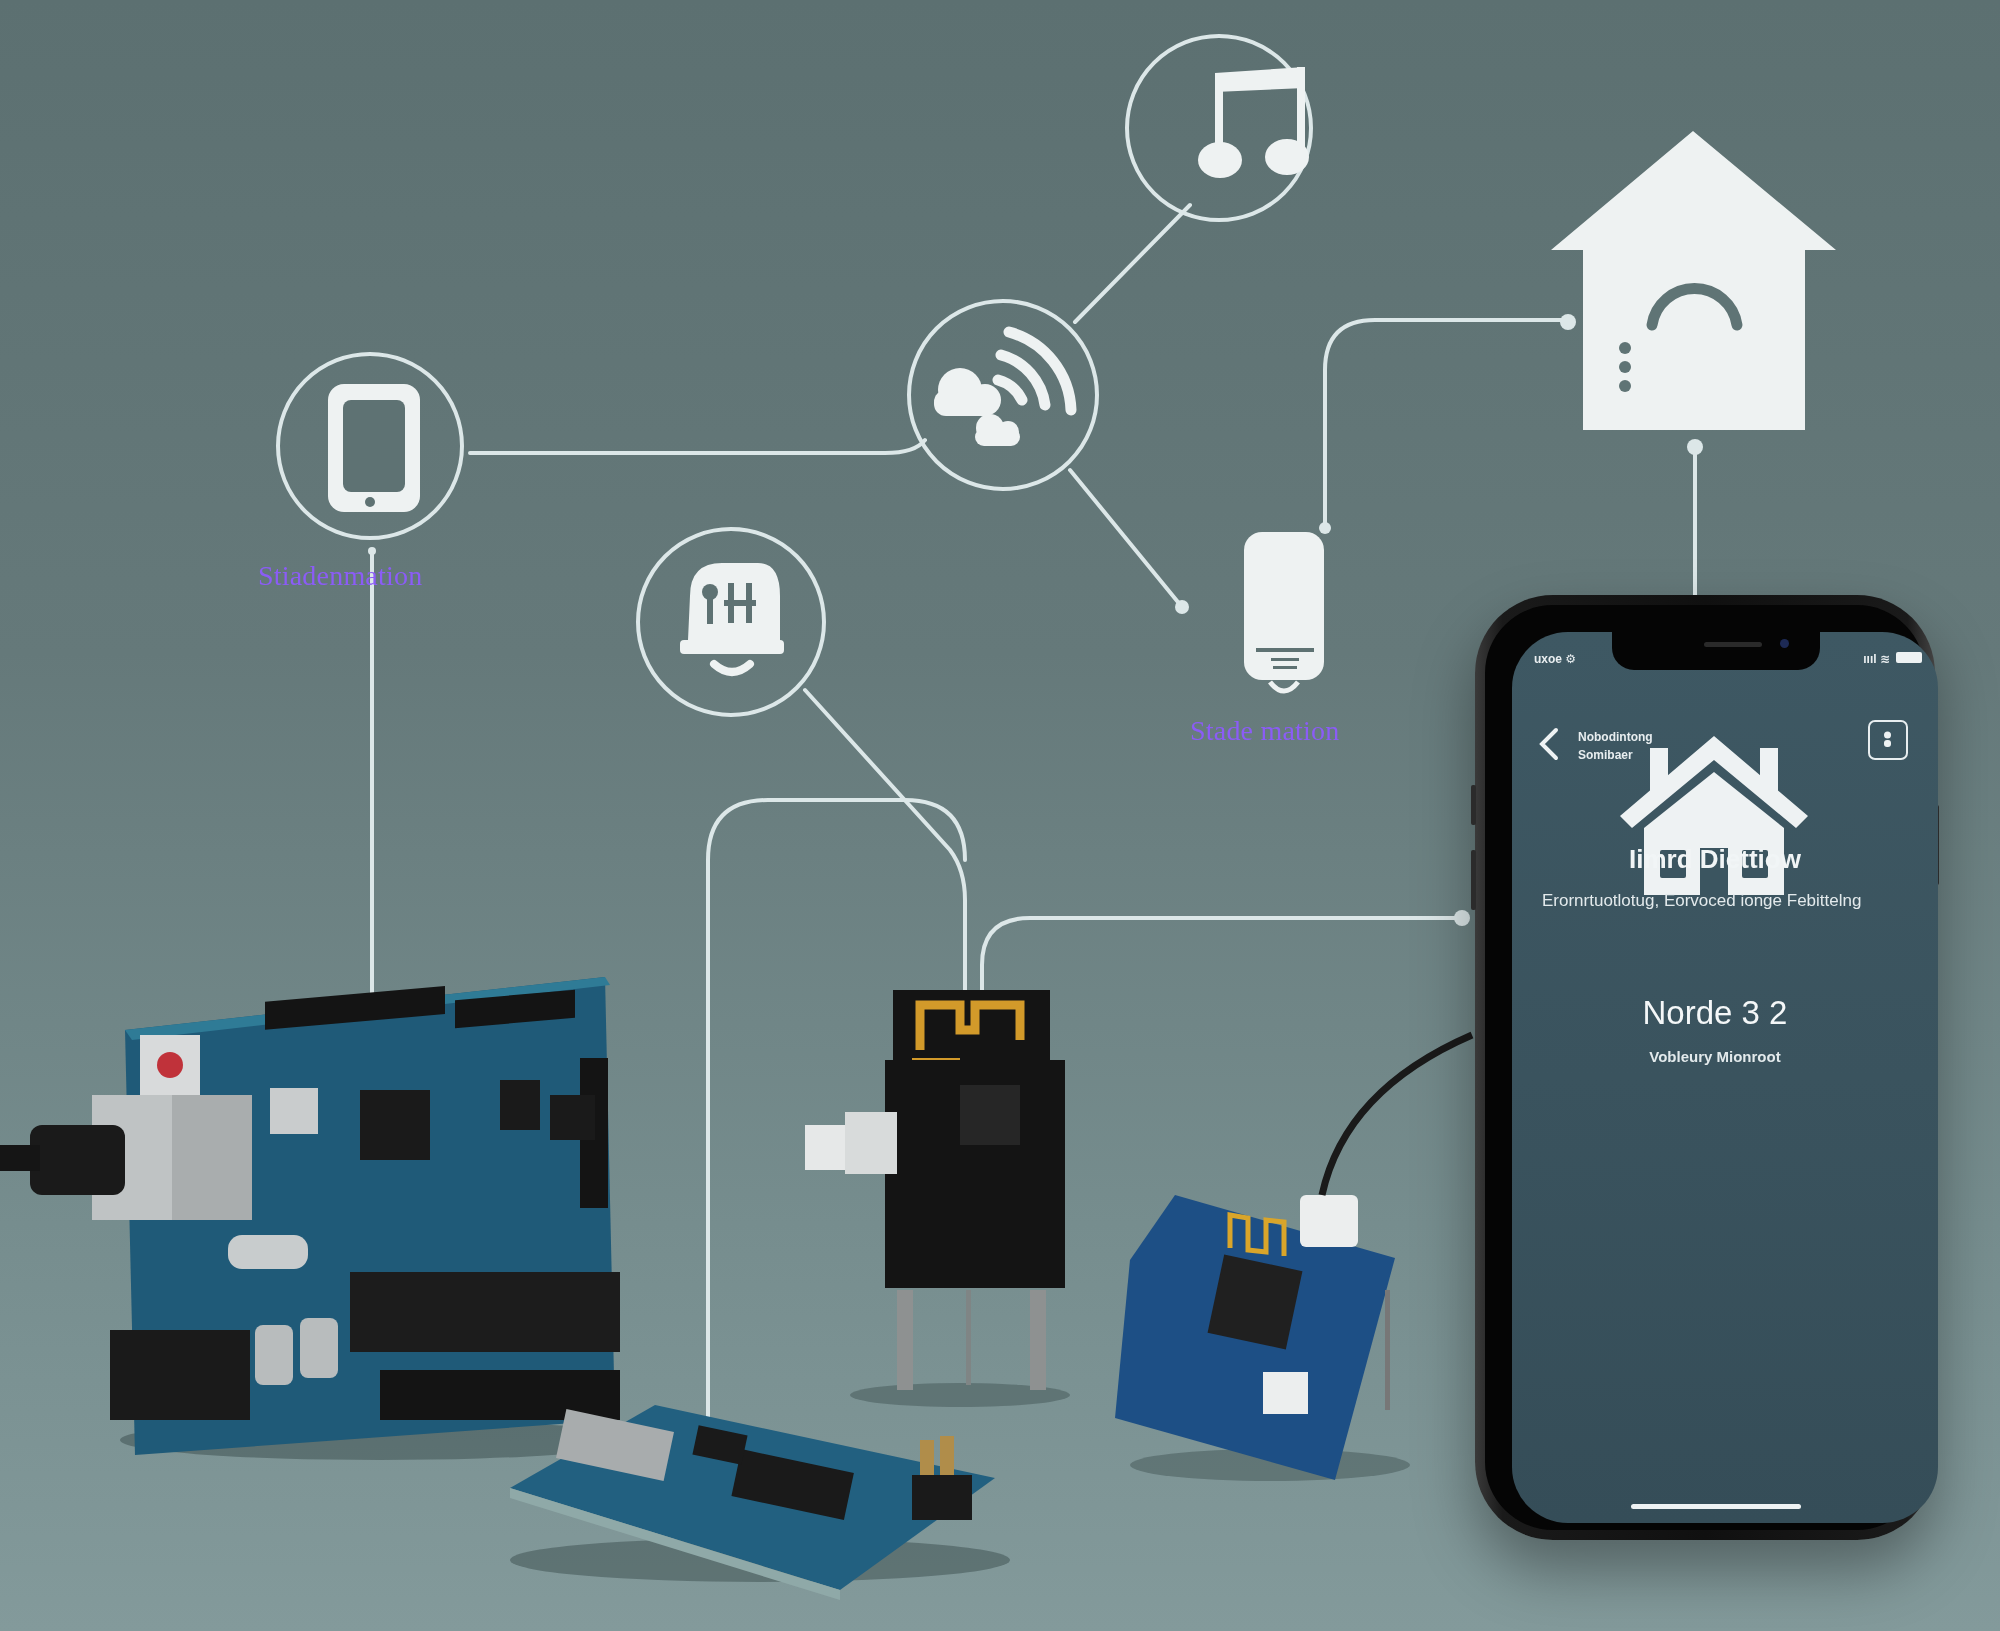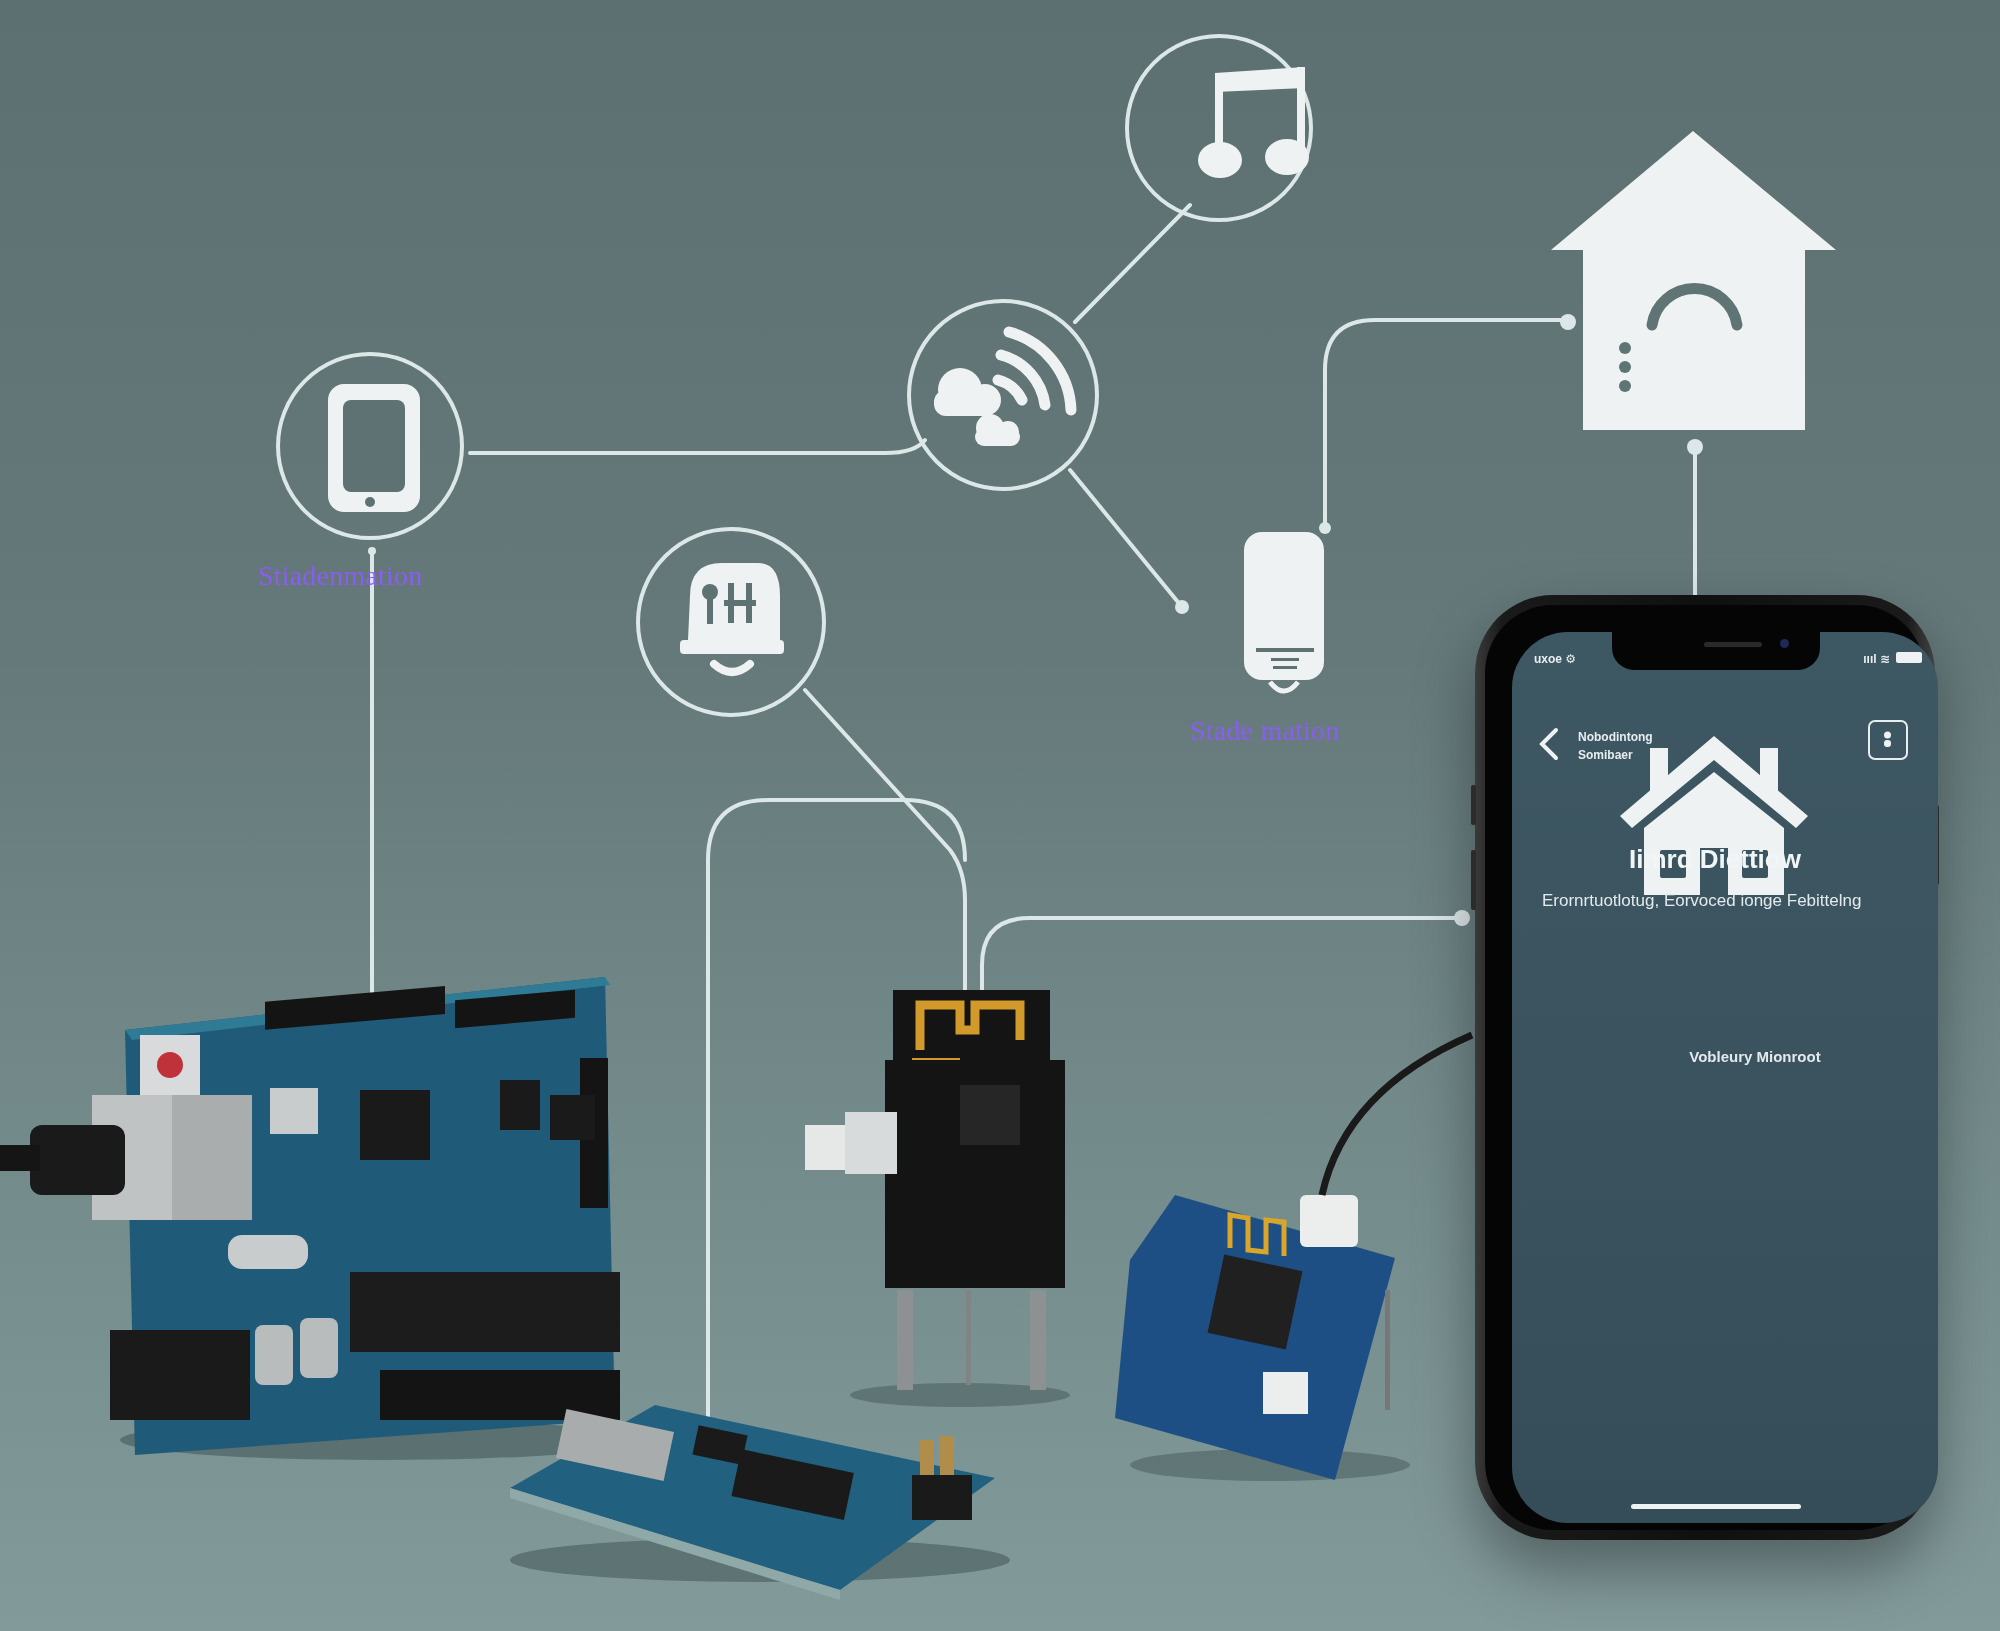--- a/index.html
+++ b/index.html
@@ -19,21 +19,21 @@
   .notch{position:absolute;left:100px;top:-2px;width:208px;height:40px;background:#050505;border-radius:0 0 22px 22px;}
   .speaker{position:absolute;left:92px;top:12px;width:58px;height:5px;border-radius:3px;background:#2a2a2a;}
   .camera{position:absolute;left:168px;top:9px;width:9px;height:9px;border-radius:50%;background:#1d2a55;}
   .status{position:absolute;top:20px;color:#e9eef0;font-size:12px;font-weight:bold;}
   .back-btn{position:absolute;left:22px;top:92px;width:30px;height:40px;}
   .nav-title{position:absolute;left:66px;top:96px;color:#e8eef0;font-size:12px;line-height:18px;font-weight:bold;}
   .info-btn{position:absolute;right:30px;top:88px;width:40px;height:40px;border:2.5px solid #e8eef0;border-radius:7px;box-sizing:border-box;}
   .app-title{position:absolute;left:0;width:406px;top:212px;text-align:center;color:#f1f5f6;font-size:26px;font-weight:bold;}
   .app-sub{position:absolute;left:30px;width:346px;top:254px;text-align:left;color:#e3eaec;font-size:17px;line-height:29px;}
   .device-name{position:absolute;left:0;width:406px;top:362px;text-align:center;color:#f4f7f8;font-size:33px;}
-  .device-status{position:absolute;left:0;width:406px;top:416px;text-align:center;color:#e3eaec;font-size:15px;font-weight:bold;margin-left:40px;}
+  .device-status{position:absolute;left:0;width:406px;top:416px;text-align:center;color:#e3eaec;font-size:15px;font-weight:bold;}
   .action-btn{position:absolute;left:66px;top:719px;width:244px;height:72px;border-radius:36px;background:#f1f3f3;
     color:#263238;font-size:24px;text-align:center;line-height:72px;border:none;}
   .home-ind{position:absolute;left:119px;top:872px;width:170px;height:5px;border-radius:3px;background:#eef2f3;}
   .side-btn{position:absolute;background:#2b2b2b;border-radius:2px;}
 </style>
 </head>
 <body>
 
 <svg class="full" viewBox="0 0 2000 1631">
   <g fill="none" stroke="#dce7e8" stroke-width="4" stroke-linecap="round">
@@ -231,17 +231,18 @@
         <rect x="36" y="18" width="18" height="44" fill="#eef2f3"></rect>
         <rect x="146" y="18" width="18" height="44" fill="#eef2f3"></rect>
         <polygon points="100,42 170,98 170,165 30,165 30,98" fill="#eef2f3"></polygon>
         <rect x="46" y="120" width="26" height="28" rx="2" fill="#3b5560"></rect>
         <rect x="86" y="118" width="28" height="47" fill="#3b5560"></rect>
         <rect x="128" y="120" width="26" height="28" rx="2" fill="#3b5560"></rect>
       </svg>
 
       <div class="app-title">Iimrd Diettiow</div>
       <div class="app-sub">Erornrtuotlotug, Eorvoced ionge Febittelng</div>
+      <div class="device-name">Norde 3 2</div>
       <div class="device-status">Vobleury Mionroot</div>
       <div class="home-ind"></div>
     </div>
   </div>
 </div>
 
 </body></html>

